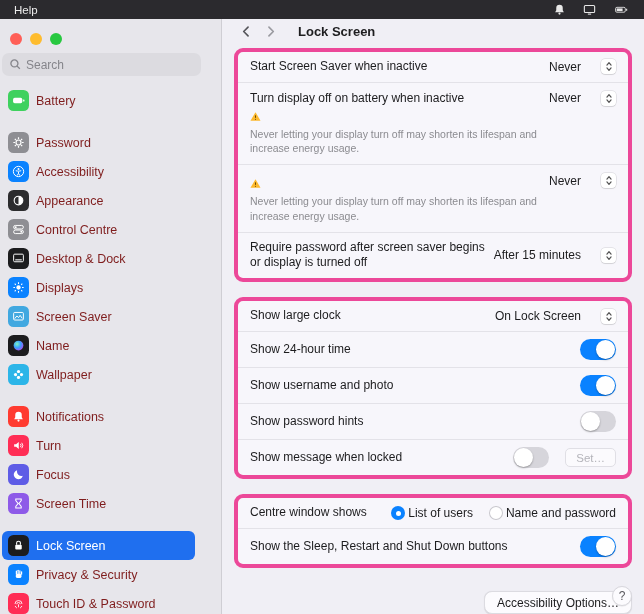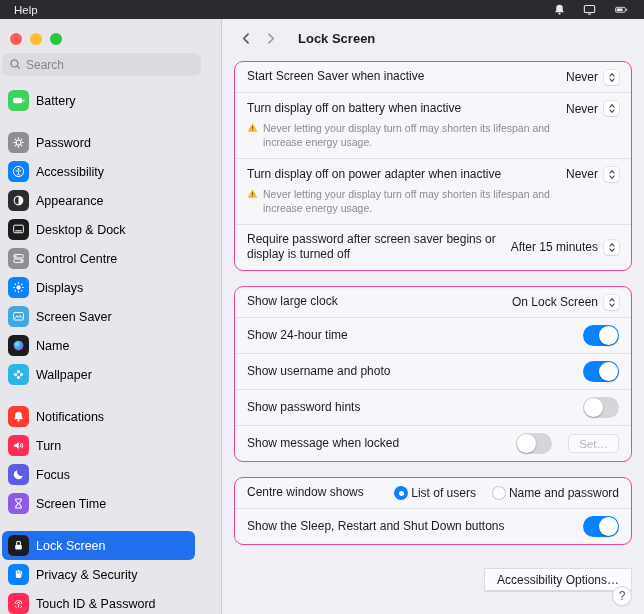--- a/index.html
+++ b/index.html
@@ -21,44 +21,44 @@
   .light.yellow { background:#febc2e; }
   .light.green { background:#28c840; }
 
   .search-wrap { position:relative; margin:0 20px 10px 2px; }
   .search-wrap svg { position:absolute; left:7px; top:5px; }
   .search-input { width:100%; height:23px; border:none; outline:none; border-radius:7px; background:#dcdbe0; padding:0 8px 0 24px; font-size:12px; color:#333; font-family:inherit; }
   .search-input::placeholder { color:#85858b; }
 
   .sb-list { flex:1; padding:0 26px 0 2px; }
   .sb-item { height:29px; display:flex; align-items:center; gap:7px; padding:0 6px; border-radius:6px; cursor:default; }
-  .sb-item .sb-label { font-size:12.5px; color:#000000; white-space:nowrap; }
+  .sb-item .sb-label { font-size:12.5px; color:#7f1d1d; white-space:nowrap; }
   .sb-item.selected { background:#1f6fef; }
   .sb-item.selected .sb-label { color:#ffffff; }
   .sb-gap { height:13px; }
   .sb-ic { width:21px; height:21px; border-radius:5.5px; display:flex; align-items:center; justify-content:center; flex:none; }
   .sb-ic svg { width:13px; height:13px; display:block; }
 
   
   .main { flex:1; position:relative; display:flex; flex-direction:column; background:#f0eff5; }
   .main-header { height:38px; display:flex; align-items:center; padding:0 12px; }
   .nav-btn { width:24px; height:24px; display:flex; align-items:center; justify-content:center; border-radius:5px; }
   .page-title { margin-left:16px; font-size:13px; font-weight:bold; color:#1d1d1f; }
 
   .content { flex:1; padding:4px 12px 0; }
-  .card { background:#f7f6fb; border:1px solid #ec4899; border-radius:9px; margin-bottom:15px; overflow:hidden; }
+  .card { background:#f7f6fb; border:4px solid #ec4899; border-radius:9px; margin-bottom:15px; overflow:hidden; }
   .row { display:flex; align-items:center; justify-content:space-between; padding:7px 12px; min-height:30px; }
   .row + .row { border-top:1px solid #e3e2e8; }
   .row.tall { align-items:flex-start; padding-top:8px; padding-bottom:9px; }
   .row-left { display:flex; flex-direction:column; }
   .row-label { font-size:12px; color:#1c1c1e; line-height:1.3; max-width:270px; }
-  .warn { display:flex; gap:5px; margin-top:4px; font-size:10.5px; color:#8b8b90; line-height:1.35; max-width:340px; }
+  .warn { display:flex; gap:5px; margin-top:4px; font-size:10.5px; color:#8b8b90; line-height:1.35; max-width:340px;flex-direction:column; }
   .warn svg { flex:none; margin-top:1px; }
 
-  .select { display:flex; align-items:center; gap:6px; font-size:12px; color:#1c1c1e; cursor:default; flex:none; }
+  .select { display:flex; align-items:center; gap:20px; font-size:12px; color:#1c1c1e; cursor:default; flex:none; }
   .chev-box { width:15px; height:15px; border-radius:4px; background:#ffffff; box-shadow:0 0 0 0.5px rgba(0,0,0,0.15), 0 1px 1px rgba(0,0,0,0.08); display:flex; align-items:center; justify-content:center; }
 
   .toggle { width:36px; height:21px; border-radius:11px; position:relative; flex:none; cursor:default; }
   .toggle.on { background:#0a82ff; }
   .toggle.off { background:#d6d5db; }
   .knob { position:absolute; top:1px; width:19px; height:19px; border-radius:50%; background:#fff; box-shadow:0 1px 2px rgba(0,0,0,0.3); }
   .toggle.on .knob { right:1px; }
   .toggle.off .knob { left:1px; }
 
   .row-controls { display:flex; align-items:center; gap:16px; }
@@ -67,21 +67,21 @@
   .section-title { margin:4px 2px 10px; font-size:12.5px; font-weight:bold; color:#1c1c1e; }
 
   .radio-group { display:flex; align-items:center; gap:16px; }
   .radio-opt { display:flex; align-items:flex-start; gap:3px; font-size:12px; color:#1c1c1e; }
   .radio { width:14px; height:14px; border-radius:50%; flex:none; display:flex; align-items:center; justify-content:center; }
   .radio.sel { background:#0a82ff; }
   .radio.sel .dot { width:5px; height:5px; border-radius:50%; background:#fff; }
   .radio.unsel { background:#fff; box-shadow:inset 0 0 0 1px #c8c7cd; }
 
   .footer-row { display:flex; justify-content:flex-end; padding:8px 0 0; }
-  .btn-footer { padding:3.5px 12px; background:#fcfbfe; border:1px solid #dcdbe1; border-radius:0; font-size:12px; color:#1c1c1e; box-shadow:0 0.5px 1px rgba(0,0,0,0.1); font-family:inherit; }
+  .btn-footer { padding:3.5px 12px; background:#fcfbfe; border:1px solid #dcdbe1; border-radius:8px; font-size:12px; color:#1c1c1e; box-shadow:0 0.5px 1px rgba(0,0,0,0.1); font-family:inherit; }
   .help-btn { position:absolute; right:12px; bottom:8px; width:20px; height:20px; border-radius:50%; background:#fcfbfe; border:1px solid #d8d7dd; color:#59595e; display:flex; align-items:center; justify-content:center; font-size:12px; box-shadow:0 0.5px 1px rgba(0,0,0,0.1); }
 </style>
 </head>
 <body>
 
 <div class="menubar">
   <span>Help</span>
   <span class="menubar-right">
     <span>
         <svg width="13" height="13" viewBox="0 0 24 24" fill="#e8e8e8">
@@ -160,39 +160,39 @@
         <span class="sb-ic" style="background:#2c2c2e">
             <svg viewBox="0 0 24 24">
               <circle cx="12" cy="12" r="8" fill="none" stroke="#fff" stroke-width="2"></circle>
               <path d="M12 4a8 8 0 0 1 0 16z" fill="#fff"></path>
             </svg>
           </span>
         <span class="sb-label">Appearance</span>
       </div>
 
       <div class="sb-item">
+        <span class="sb-ic" style="background:#8e8e93">
+            <svg viewBox="0 0 24 24" fill="#fff">
+              <rect x="3" y="4.5" width="18" height="6.5" rx="3.2" fill="none" stroke="#fff" stroke-width="1.8"></rect>
+              <circle cx="6.8" cy="7.8" r="1.9"></circle>
+              <rect x="3" y="13" width="18" height="6.5" rx="3.2" fill="none" stroke="#fff" stroke-width="1.8"></rect>
+              <circle cx="17.2" cy="16.2" r="1.9"></circle>
+            </svg>
+          </span>
+        <span class="sb-label">Control Centre</span>
+      </div>
+
+      <div class="sb-item">
         <span class="sb-ic" style="background:#1c1c1e">
             <svg viewBox="0 0 24 24" fill="none" stroke="#fff" stroke-width="1.8">
               <rect x="3" y="4" width="18" height="14" rx="2"></rect>
               <rect x="6" y="13.5" width="12" height="2" fill="#fff" stroke="none"></rect>
             </svg>
           </span>
         <span class="sb-label">Desktop &amp; Dock</span>
-      </div>
-
-      <div class="sb-item">
-        <span class="sb-ic" style="background:#8e8e93">
-            <svg viewBox="0 0 24 24" fill="#fff">
-              <rect x="3" y="4.5" width="18" height="6.5" rx="3.2" fill="none" stroke="#fff" stroke-width="1.8"></rect>
-              <circle cx="6.8" cy="7.8" r="1.9"></circle>
-              <rect x="3" y="13" width="18" height="6.5" rx="3.2" fill="none" stroke="#fff" stroke-width="1.8"></rect>
-              <circle cx="17.2" cy="16.2" r="1.9"></circle>
-            </svg>
-          </span>
-        <span class="sb-label">Control Centre</span>
       </div>
 
       <div class="sb-item">
         <span class="sb-ic" style="background:#0a82ff">
             <svg viewBox="0 0 24 24" fill="none" stroke="#fff" stroke-width="2">
               <circle cx="12" cy="12" r="4" fill="#fff" stroke="none"></circle>
               <path d="M12 2.5v3M12 18.5v3M2.5 12h3M18.5 12h3M5 5l2 2M17 17l2 2M19 5l-2 2M7 17l-2 2"></path>
             </svg>
           </span>
         <span class="sb-label">Displays</span>
@@ -358,21 +358,20 @@
             <span>Never</span>
             <span class="chev-box">
                 <svg width="8" height="11" viewBox="0 0 10 16" fill="none" stroke="#555" stroke-width="1.8" stroke-linecap="round" stroke-linejoin="round">
                   <path d="M2 6l3-3.5L8 6M2 10l3 3.5L8 10"></path>
                 </svg>
               </span>
           </span>
         </div>
         <div class="row tall">
           <span class="row-left">
-            <span class="row-label">Turn display off on power adapter when inactive</span>
             <span class="warn">
               <svg width="11" height="11" viewBox="0 0 24 24">
                   <path d="M12 2.5L23 21H1z" fill="#fdb92e"></path>
                   <rect x="10.9" y="9" width="2.2" height="6.2" rx="1" fill="#6e4a00"></rect>
                   <circle cx="12" cy="18" r="1.3" fill="#6e4a00"></circle>
                 </svg>
               <span>Never letting your display turn off may shorten its lifespan and increase energy usage.</span>
             </span>
           </span>
           <span class="select">

